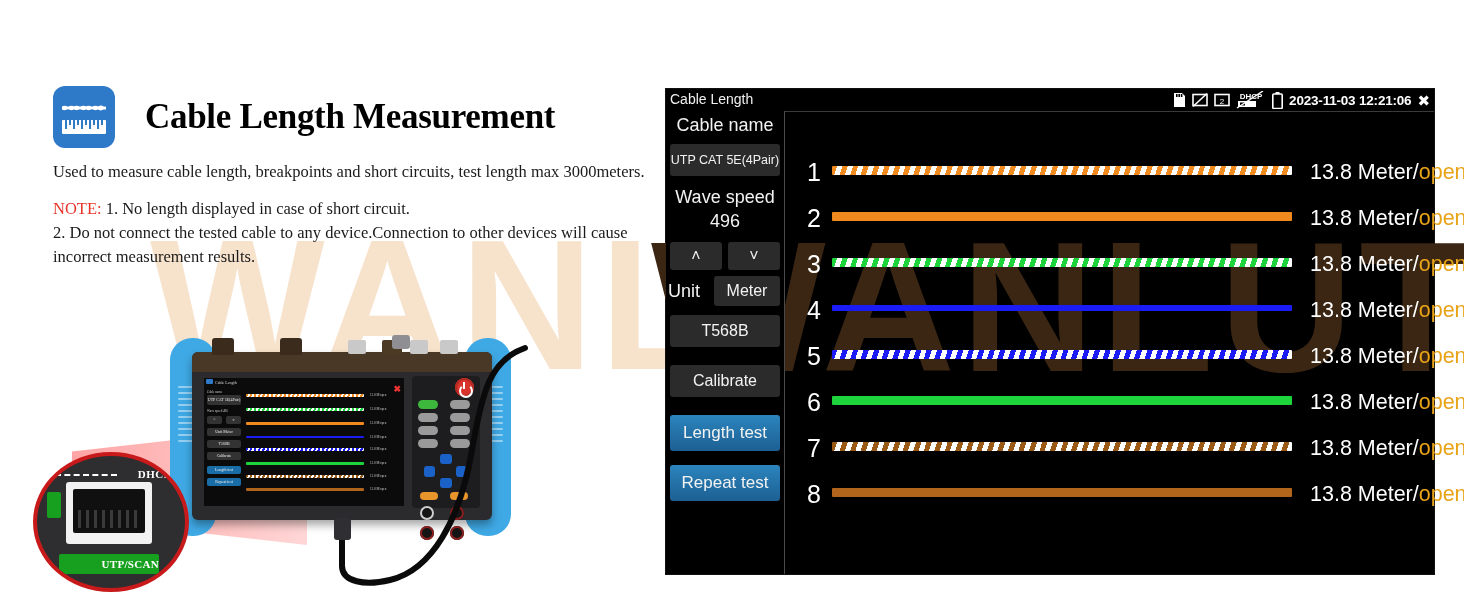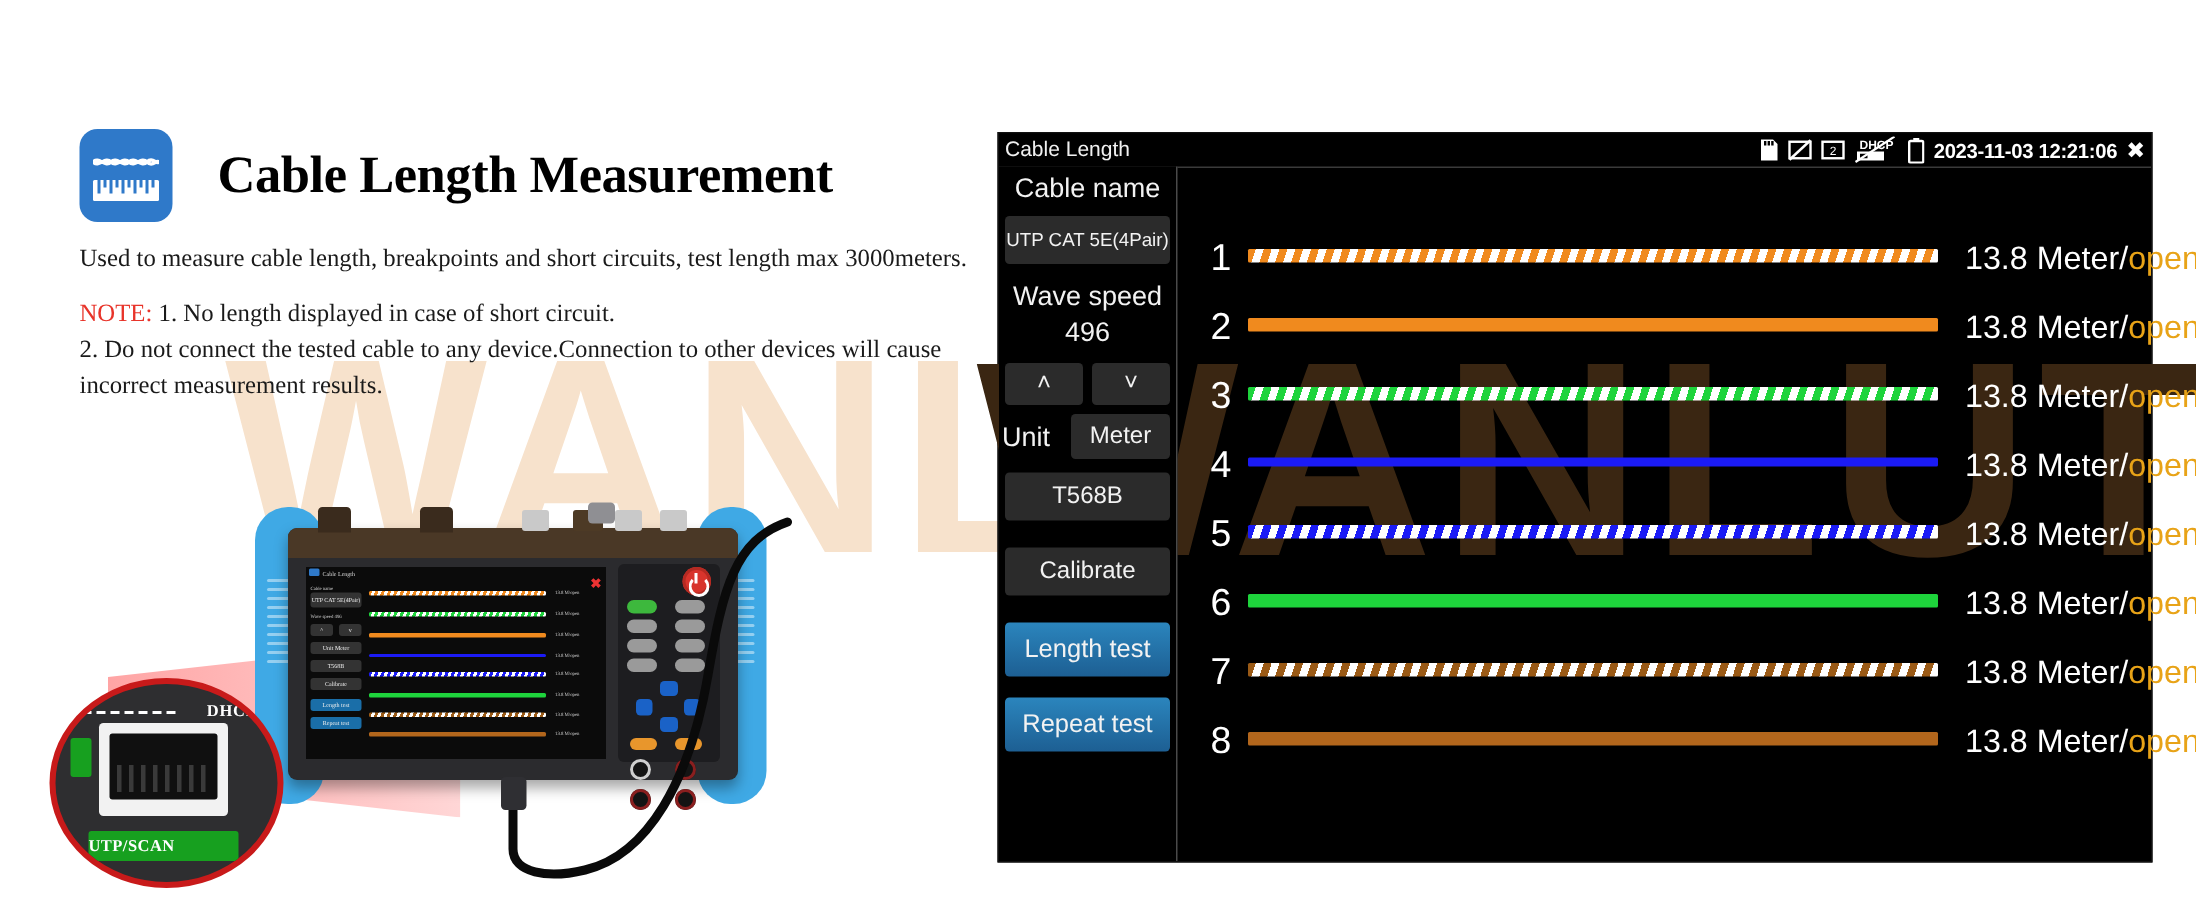--- a/index.html
+++ b/index.html
@@ -109,21 +109,21 @@
   
   #callout{
     position:absolute;left:33px;top:452px;width:148px;height:132px;border-radius:50%;
     border:4px solid #c81a1a;background:#2e2e30;overflow:hidden;z-index:4;
   }
   #rj45{position:absolute;left:29px;top:26px;width:86px;height:62px;background:#f2f2f2;border-radius:3px;}
   #rj45 .cav{position:absolute;left:7px;top:7px;width:72px;height:44px;background:#101010;border-radius:2px;}
   #rj45 .pins{position:absolute;left:12px;top:28px;width:60px;height:18px;}
   #rj45 .pins i{position:absolute;top:0;width:3px;height:100%;background:#3a3a3a;}
   #utp{position:absolute;left:22px;bottom:14px;width:100px;height:20px;background:#17a01f;border-radius:2px;
-       color:#fff;font-size:11px;text-align:left;line-height:20px;font-weight:bold;letter-spacing:.3px;}
+       color:#fff;font-size:11px;text-align:right;line-height:20px;font-weight:bold;letter-spacing:.3px;}
   #cabl{position:absolute;right:14px;top:12px;color:#fff;font-size:11px;font-weight:bold;letter-spacing:.5px;}
   #cabl-dash{position:absolute;left:18px;top:18px;width:62px;border-top:2px dashed #fff;}
   #green-tab{position:absolute;left:10px;top:36px;width:14px;height:26px;background:#17a01f;border-radius:2px;}
 
   
   #panel{
     position:absolute;left:665px;top:88px;width:770px;height:487px;background:#000;z-index:3;
     border:1px solid #111;box-sizing:border-box;
   }
   #panel-wm{

